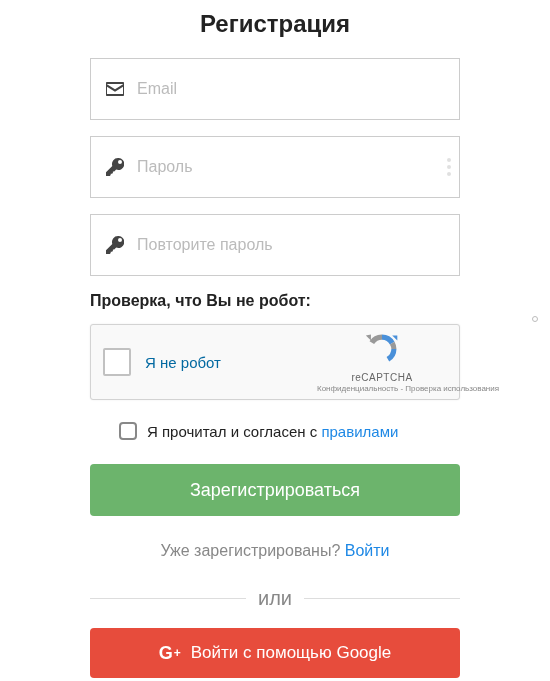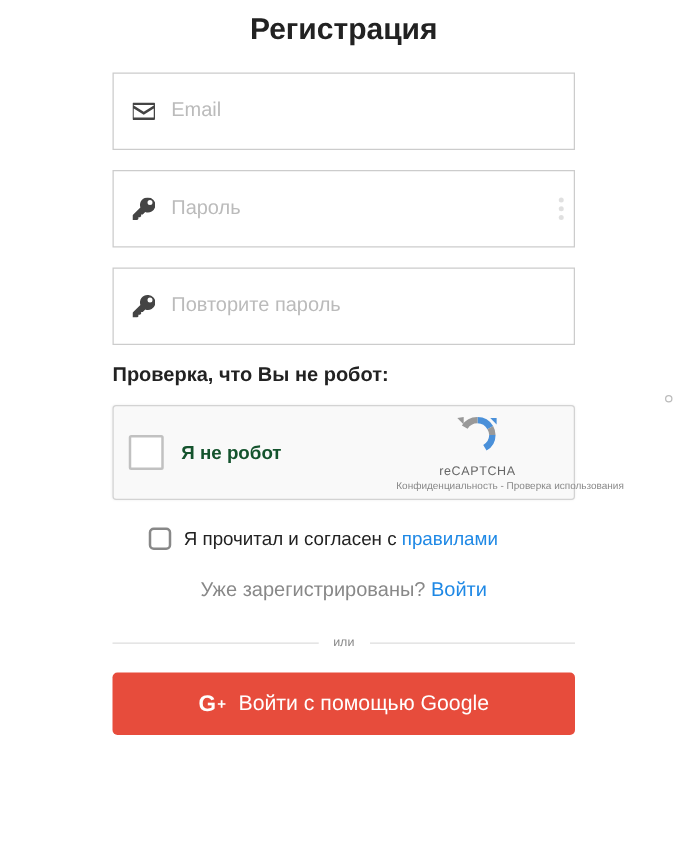--- a/index.html
+++ b/index.html
@@ -82,23 +82,22 @@
     .recaptcha-checkbox {
       width: 28px; height: 28px;
       border: 2px solid #c1c1c1;
       border-radius: 2px;
       background: #fff;
       margin-right: 14px;
       flex-shrink: 0;
     }
     .recaptcha-text {
       font-size: 15px;
-      color: #14532d;
+      color: #0369a1;
       flex: 1;
-      font-weight: bold;
     }
     .recaptcha-brand {
       text-align: center;
       width: 130px;
       flex-shrink: 0;
     }
     .recaptcha-logo {
       margin: 0 auto 2px;
     }
     .recaptcha-name {
@@ -165,21 +164,21 @@
       align-items: center;
       gap: 12px;
       margin-bottom: 18px;
     }
     .divider-line {
       flex: 1;
       height: 1px;
       background: #ddd;
     }
     .divider-text {
-      font-size: 10px;
+      font-size: 20px;
       color: #888;
     }
     .btn-google {
       width: 100%;
       height: 50px;
       background: #e74c3c;
       color: #fff;
       border: none;
       border-radius: 4px;
       font-size: 17px;
@@ -257,20 +256,21 @@
     </div>
   </div>
 
   <div class="terms-row">
     <div class="terms-checkbox"></div>
     <div class="terms-text">
       <span>Я прочитал и согласен с </span><span class="terms-link">правилами</span>
     </div>
   </div>
 
+  <button class="btn-register">Зарегистрироваться</button>
 
   <div class="already-row">
     <span>Уже зарегистрированы? </span><span class="login-link">Войти</span>
   </div>
 
   <div class="divider-row">
     <div class="divider-line"></div>
     <div class="divider-text">или</div>
     <div class="divider-line"></div>
   </div>

